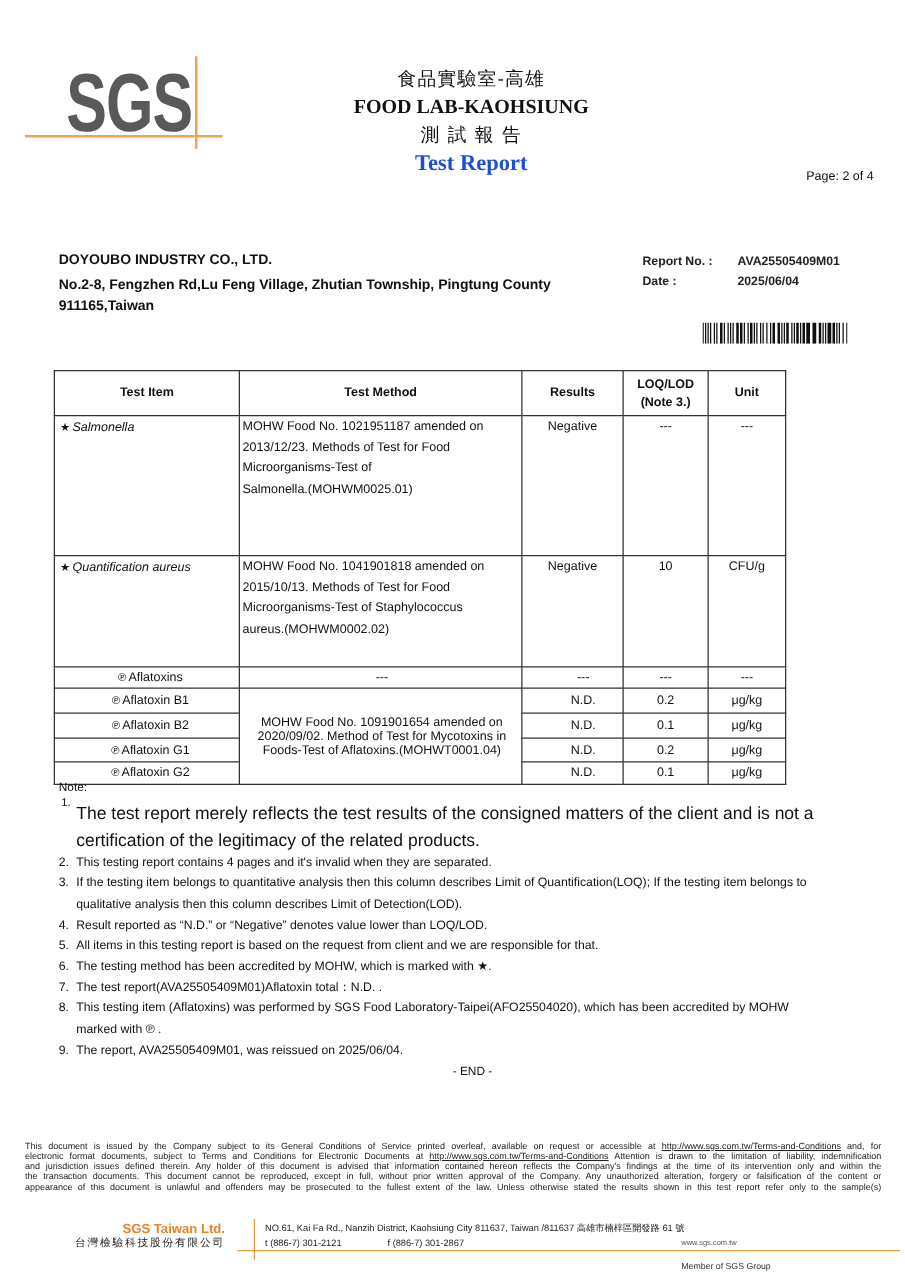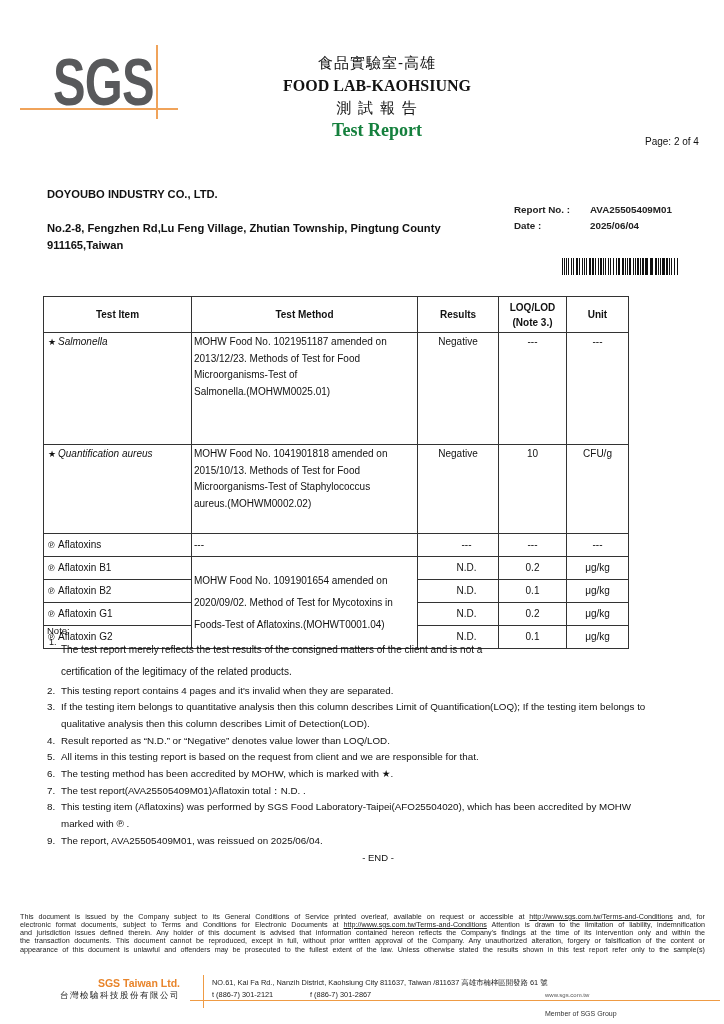--- a/index.html
+++ b/index.html
@@ -16,21 +16,21 @@
     font-size:66px; line-height:1; color:#58595b; letter-spacing:-1px;
     transform:scaleX(0.74); transform-origin:left top; white-space:nowrap;
   }
   .logo-vline { position:absolute; left:156px; top:45px; width:1.5px; height:74px; background:#f0a35a; }
   .logo-hline { position:absolute; left:20px; top:108px; width:158px; height:1.5px; background:#f0a35a; }
 
   
   .title-block { position:absolute; left:227px; width:300px; text-align:center; white-space:nowrap; }
   .t-zh { font-family:"DejaVu Serif", serif; font-size:15px; line-height:20px; letter-spacing:1px; color:#111; }
   .t-en { font-family:"Liberation Serif", serif; font-weight:bold; font-size:16px; line-height:20px; color:#111; }
-  .t-en2 { font-family:"Liberation Serif", serif; font-weight:bold; font-size:18px; line-height:22px; color:#15803d; }
+  .t-en2 { font-family:"Liberation Serif", serif; font-weight:bold; font-size:18px; line-height:22px; color:#1d4ed8; }
 
   .page-no { position:absolute; left:645px; top:136px; font-size:10px; line-height:12px; white-space:nowrap; }
 
   
   .client { position:absolute; left:47px; font-weight:bold; font-size:11.2px; line-height:14px; white-space:nowrap; color:#111; }
   .rep-label, .rep-value { position:absolute; font-size:9.8px; line-height:12px; white-space:nowrap; font-weight:bold; color:#222;padding-left:22px; }
   .rep-label { left:492px; }
   .rep-value { left:568px; font-weight:bold; }
   .barcode { position:absolute; left:562px; top:258px; width:116px; height:17px; }
 
@@ -49,28 +49,28 @@
   tr.r-b1 { height:20px; }
   tr.r-b2 { height:20px; }
   tr.r-g1 { height:19px; }
   tr.r-g2 { height:18px; }
   td.item { padding-left:4px !important; white-space:nowrap; }
   tr.r-sal td, tr.r-sta td { vertical-align:top; padding-top:1px !important; line-height:16.6px; }
   td.method { padding-left:2px !important; white-space:nowrap; }
   td.method-af { vertical-align:top; padding-top:1px !important; line-height:16.6px; padding-left:2px !important; white-space:nowrap; }
   td.c { text-align:center; }
   td.res-af { text-align:center; padding-left:17px !important; }
-  tr.r-afl td, tr.r-b1 td, tr.r-b2 td, tr.r-g1 td, tr.r-g2 td { vertical-align:middle; line-height:22px; }
+  tr.r-afl td, tr.r-b1 td, tr.r-b2 td, tr.r-g1 td, tr.r-g2 td { vertical-align:middle; line-height:11px;text-align:center; }
   .mark { display:inline-block; width:10px; font-size:9px; }
   .sp { font-style:italic; }
 
   
   .note-label { position:absolute; left:47px; top:625px; font-size:9.5px; line-height:12px; }
   .n1num { position:absolute; left:49px; top:637px; font-size:9px; line-height:10px; }
-  .n1text { position:absolute; left:61px; top:639px; font-size:10px; line-height:22px; white-space:nowrap; }
+  .n1text { position:absolute; left:61px; top:639px; font-size:14px; line-height:22px; white-space:nowrap; }
   .notes-list { position:absolute; left:47px; top:682.5px; width:650px; font-size:9.8px; line-height:16.67px; }
   .note { display:flex; }
   .note .num { width:14px; flex:none; }
   .note .txt div { white-space:nowrap; }
   .end-mark { position:absolute; left:328px; width:100px; top:852px; text-align:center; font-size:9.5px; line-height:12px; }
 
   
   .disclaimer { position:absolute; left:20px; top:912.5px; width:685px; font-size:7.2px; line-height:8.3px; color:#222; }
   .disclaimer .dl { text-align:justify; text-align-last:justify; white-space:nowrap; overflow:hidden; }
   .disclaimer .dl.last { text-align-last:left; }
@@ -93,21 +93,21 @@
   <div class="logo-vline"></div>
   <div class="logo-hline"></div>
 </div>
 
 <div class="title-block t-zh" style="top:53px">食品實驗室-高雄</div>
 <div class="title-block t-en" style="top:76px">FOOD LAB-KAOHSIUNG</div>
 <div class="title-block t-zh" style="top:98px">測 試 報 告</div>
 <div class="title-block t-en2" style="top:119px">Test Report</div>
 <div class="page-no">Page: 2 of 4</div>
 
-<div class="client" style="top:187px">DOYOUBO INDUSTRY CO., LTD.</div>
+<div class="client" style="top:201px">DOYOUBO INDUSTRY CO., LTD.</div>
 <div class="client" style="top:221px">No.2-8, Fengzhen Rd,Lu Feng Village, Zhutian Township, Pingtung County</div>
 <div class="client" style="top:238px">911165,Taiwan</div>
 
 <div class="rep-label" style="top:204px">Report No. :</div>
 <div class="rep-value" style="top:204px">AVA25505409M01</div>
 <div class="rep-label" style="top:220px">Date :</div>
 <div class="rep-value" style="top:220px">2025/06/04</div>
 <svg class="barcode" id="barcode" viewBox="0 0 116 17" preserveAspectRatio="none">
     <rect x="0" y="0" width="1" height="17" fill="#111"></rect>
     <rect x="2" y="0" width="1" height="17" fill="#111"></rect>

